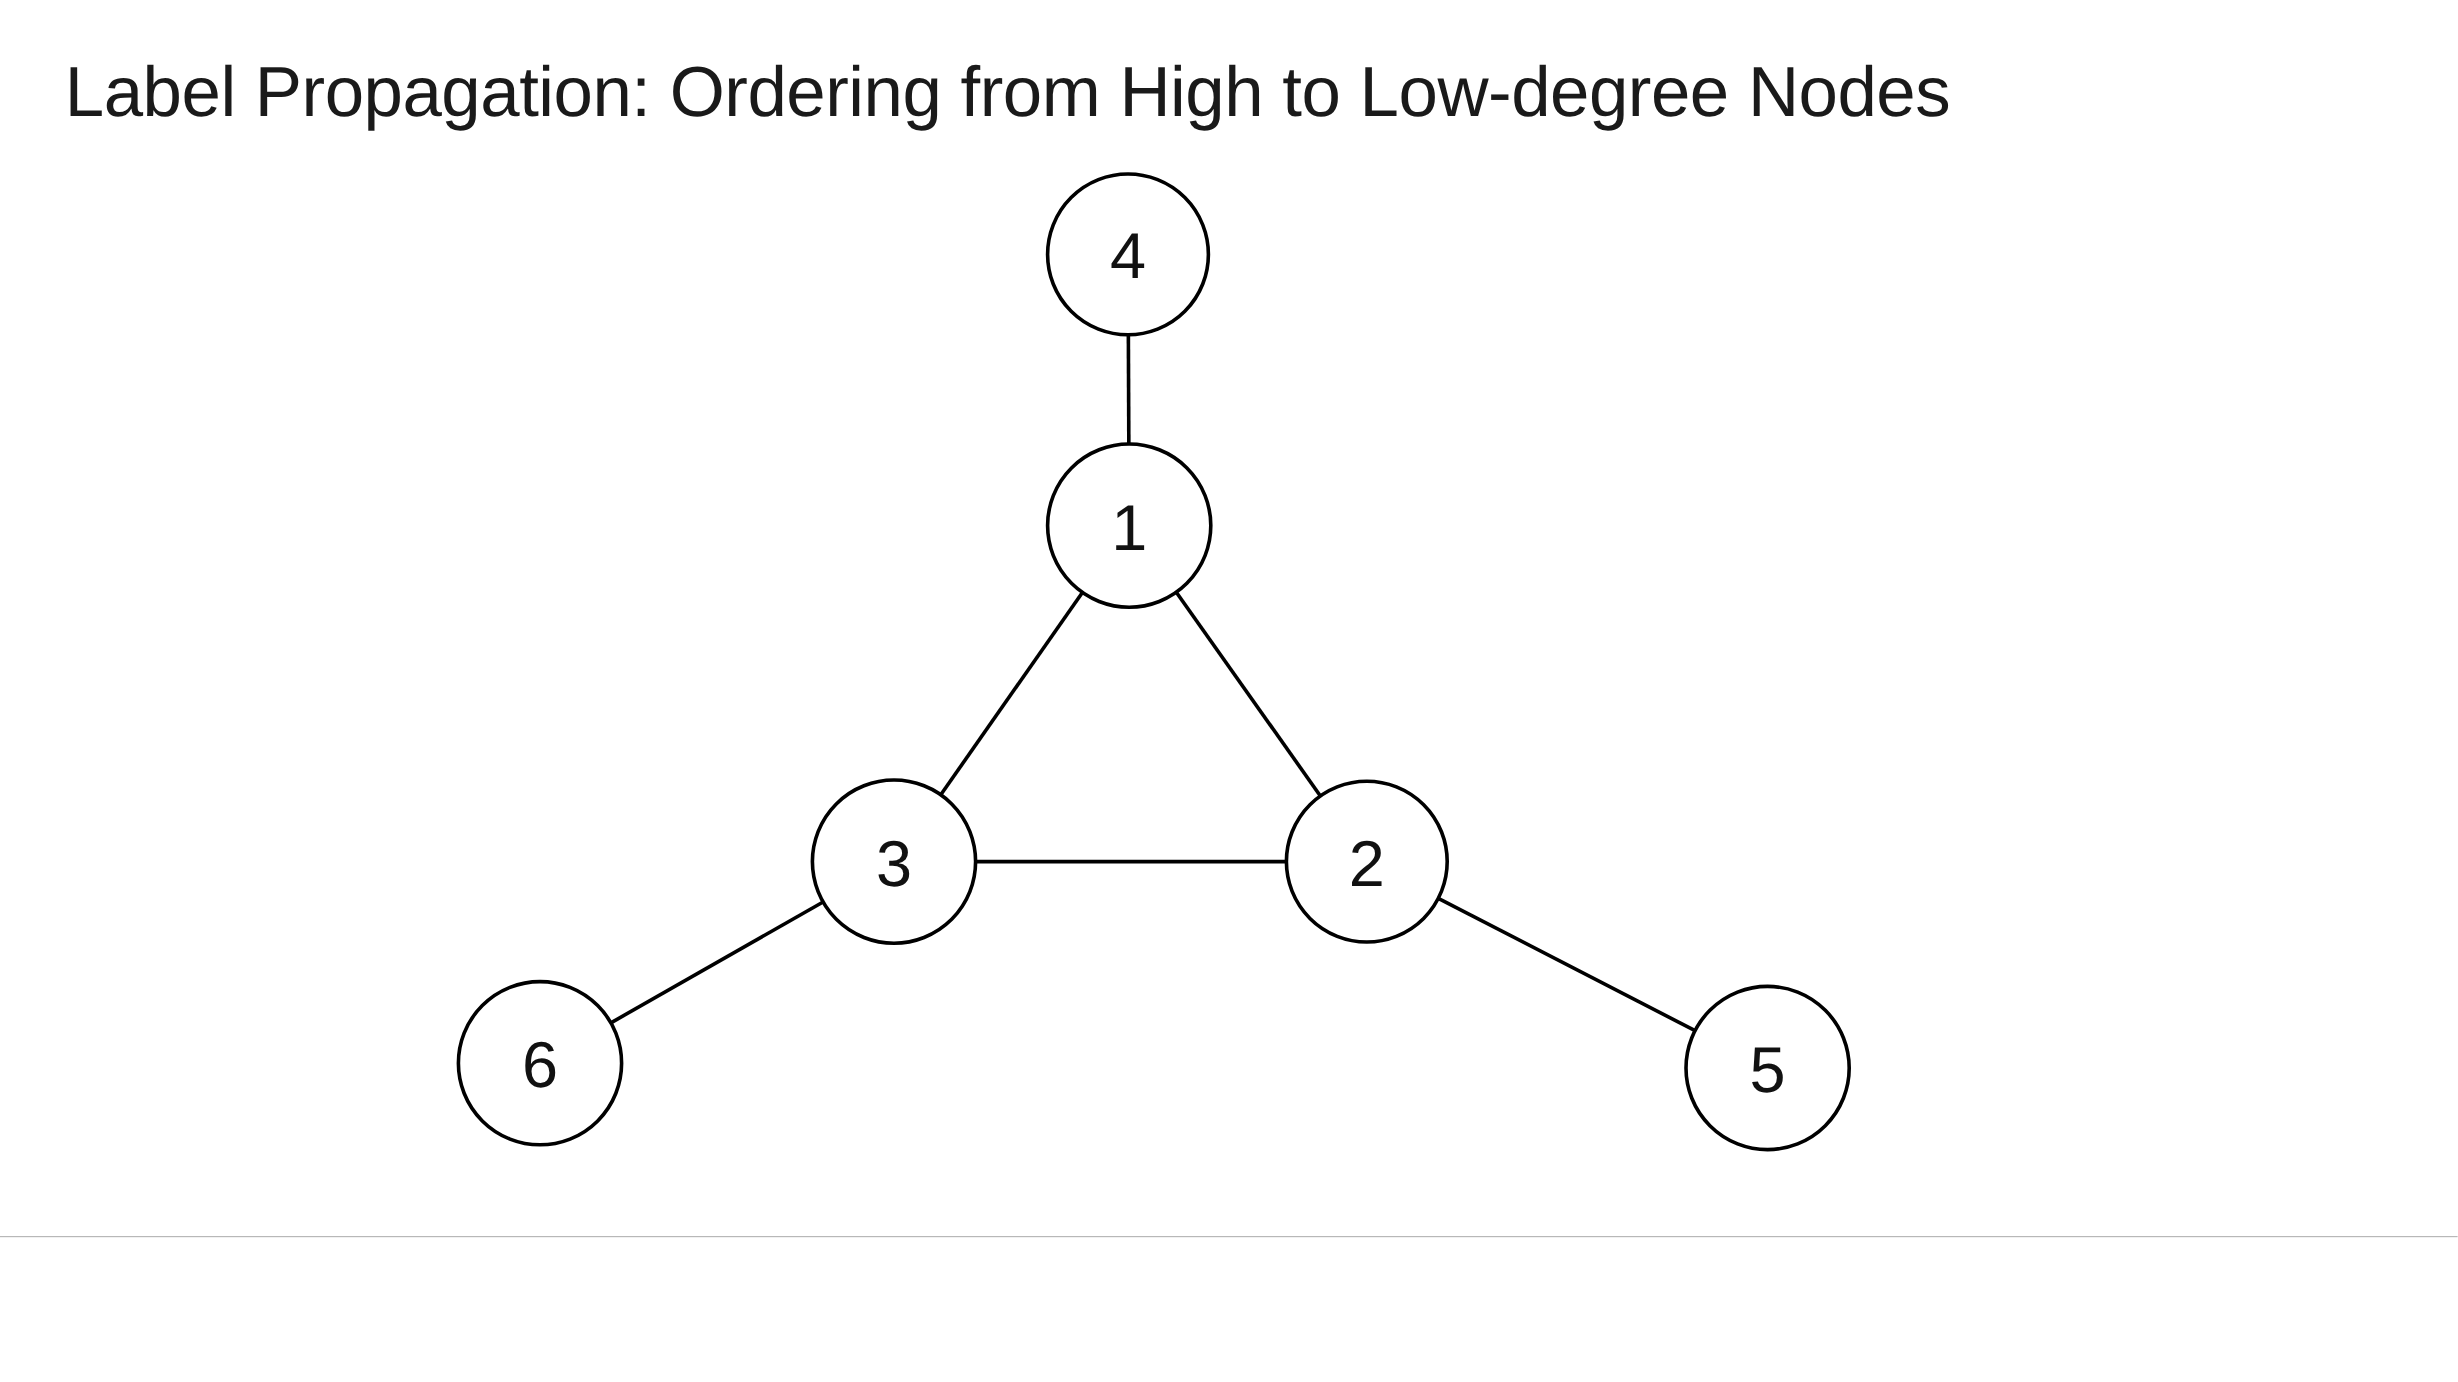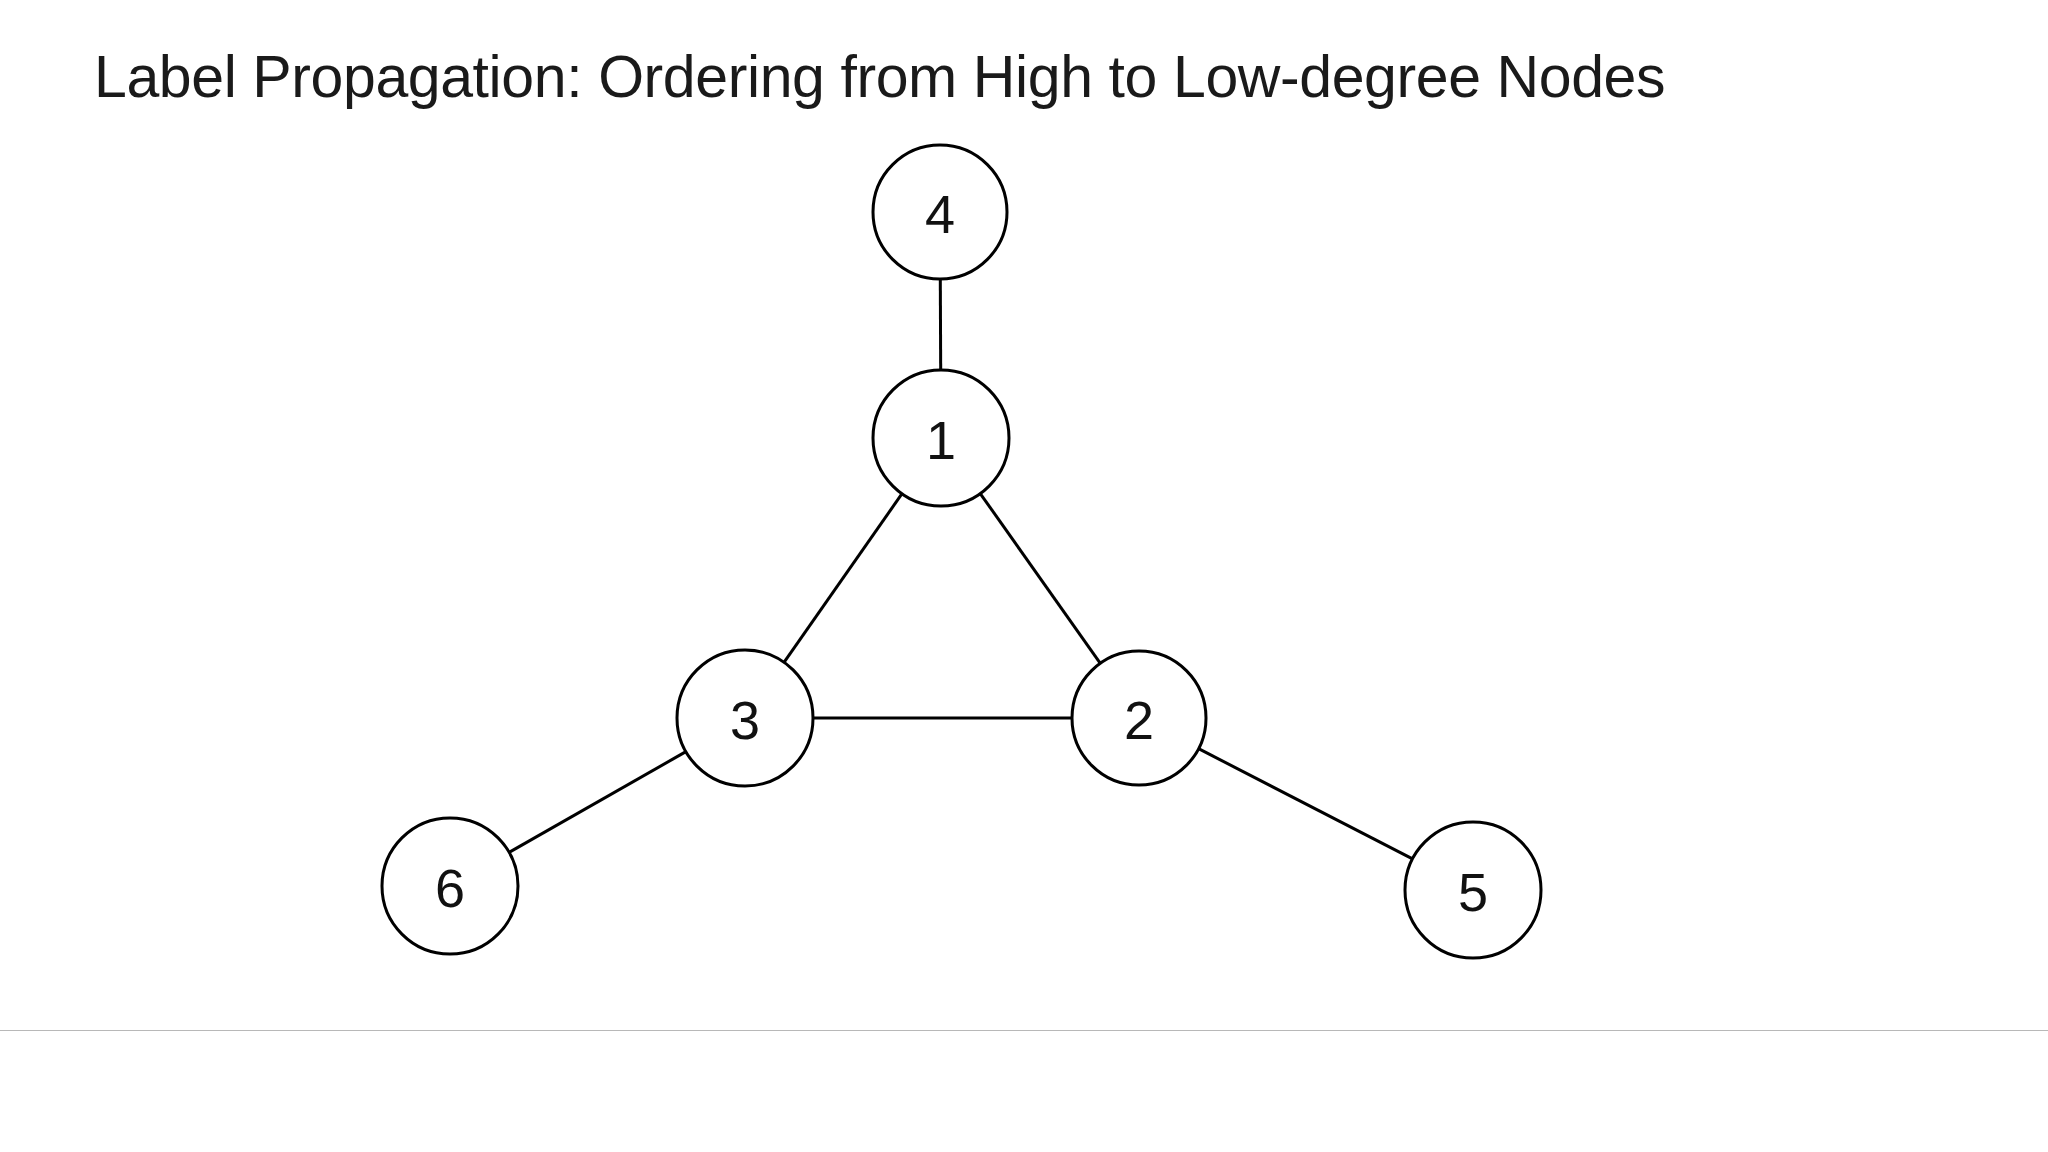--- a/index.html
+++ b/index.html
@@ -21,21 +21,20 @@
     position: absolute;
     left: 54px;
     top: 48px;
     font-family: "Liberation Sans", sans-serif;
     font-size: 59px;
     font-weight: 400;
     color: #1a1a1a;
     letter-spacing: -0.4px;
     white-space: nowrap;
     line-height: 1.0;
-    margin-left: 40px;
   }
 
   
   .graph-canvas {
     position: absolute;
     left: 0;
     top: 0;
     width: 2048px;
     height: 1030px;
   }

